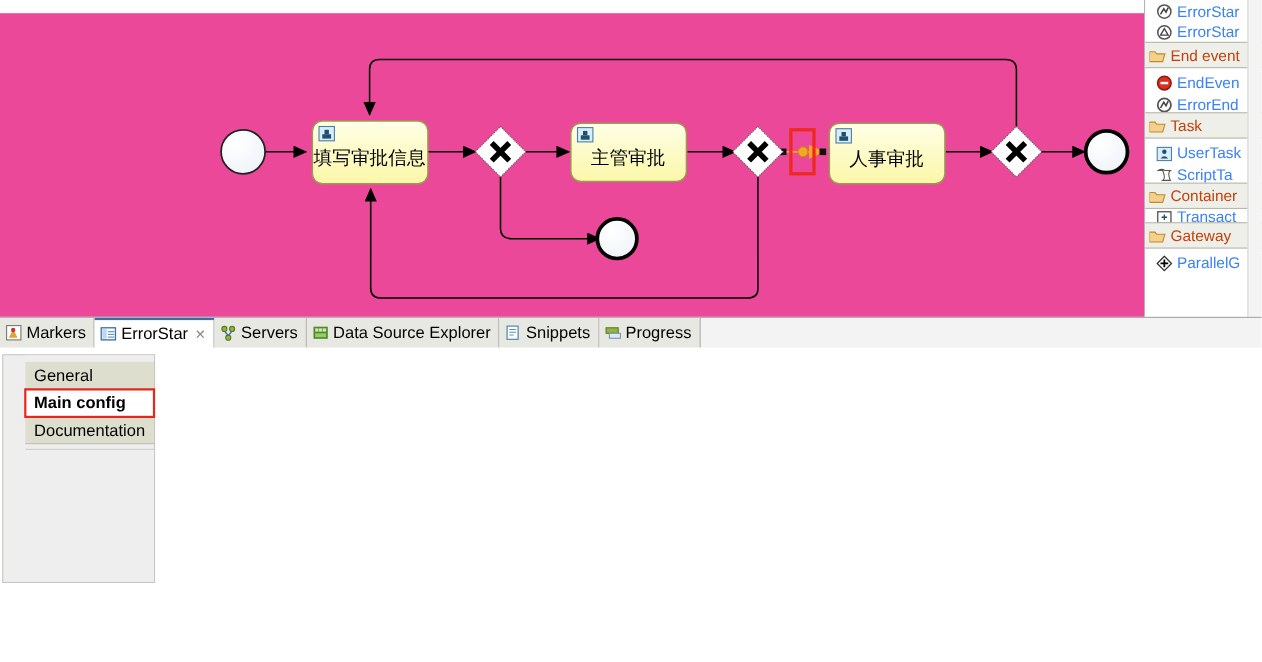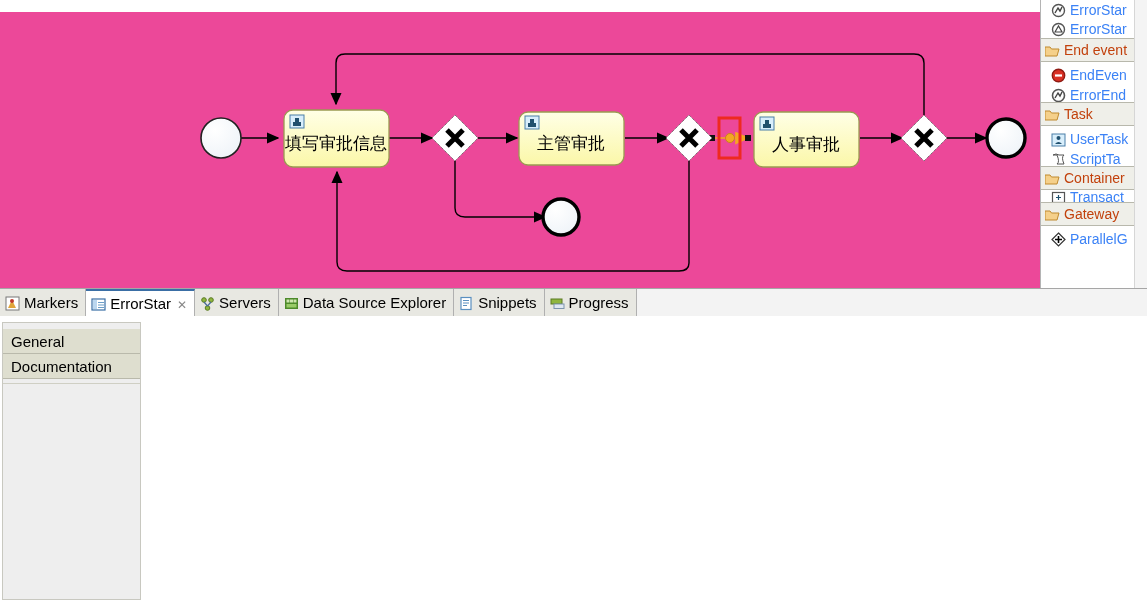--- a/index.html
+++ b/index.html
@@ -28,22 +28,22 @@
           background:#f3f3f3;border-top:1px solid #a6a6a6;}
   #tabbar .tabs{position:absolute;left:0;top:0;height:28px;white-space:nowrap;}
   .vtab{display:inline-block;height:27px;line-height:27px;padding:0 7px 0 5px;font-size:15px;
         border-right:1px solid #b0b0b0;color:#000;vertical-align:top;background:#e8e8e2;}
   .vtab.active{background:#ffffff;border-top:2px solid #3a6ea5;height:26px;line-height:25px;}
   .vtab .ti{display:inline-block;width:15px;height:15px;vertical-align:-3px;margin-right:4px;}
   .vtab .xclose{color:#888;margin-left:6px;font-size:12px;}
 
   
   #propbody{position:absolute;left:0;top:316px;width:1147px;height:286px;background:#fff;}
-  #sidetabs{position:absolute;left:2px;top:6px;width:139px;height:278px;
-            background:#eeeeee;border:1px solid #c8c8c0;box-sizing:border-box;}
+  #sidetabs{position:absolute;left:2px;top:6px;width:139px;height:208px;
+            background:#eeeeee;border:1px solid #c8c8c0;box-sizing:border-box;padding-left:20px;}
   .stab{height:25px;line-height:25px;padding-left:8px;font-size:15px;
         background:#dedecf;border-bottom:1px solid #b9b9ab;box-sizing:border-box;}
   .stab.sel{background:#ffffff;font-weight:bold;border:none;position:relative;}
   .stab.sel .redbox{position:absolute;left:-1px;top:-1px;right:-1px;bottom:-1px;border:2px solid #e8261c;box-sizing:border-box;}
   .stab-spacer{height:6px;background:#eeeeee;}
 </style>
 </head>
 <body>
 
 <div id="canvas">
@@ -285,19 +285,23 @@
   </div>
 </div>
 
 <div id="propbody">
 
   <div id="sidetabs">
     <div class="stab-spacer"></div>
     <div class="stab">
       <span>General</span>
     </div>
+    <div class="stab sel">
+      <span>Main config</span>
+      <span class="redbox"></span>
+    </div>
     <div class="stab">
       <span>Documentation</span>
     </div>
     <div style="height:4px;background:#eeeeee;border-bottom:1px solid #cfcfc4;"></div>
   </div>
 
 </div>
 
 </body></html>

